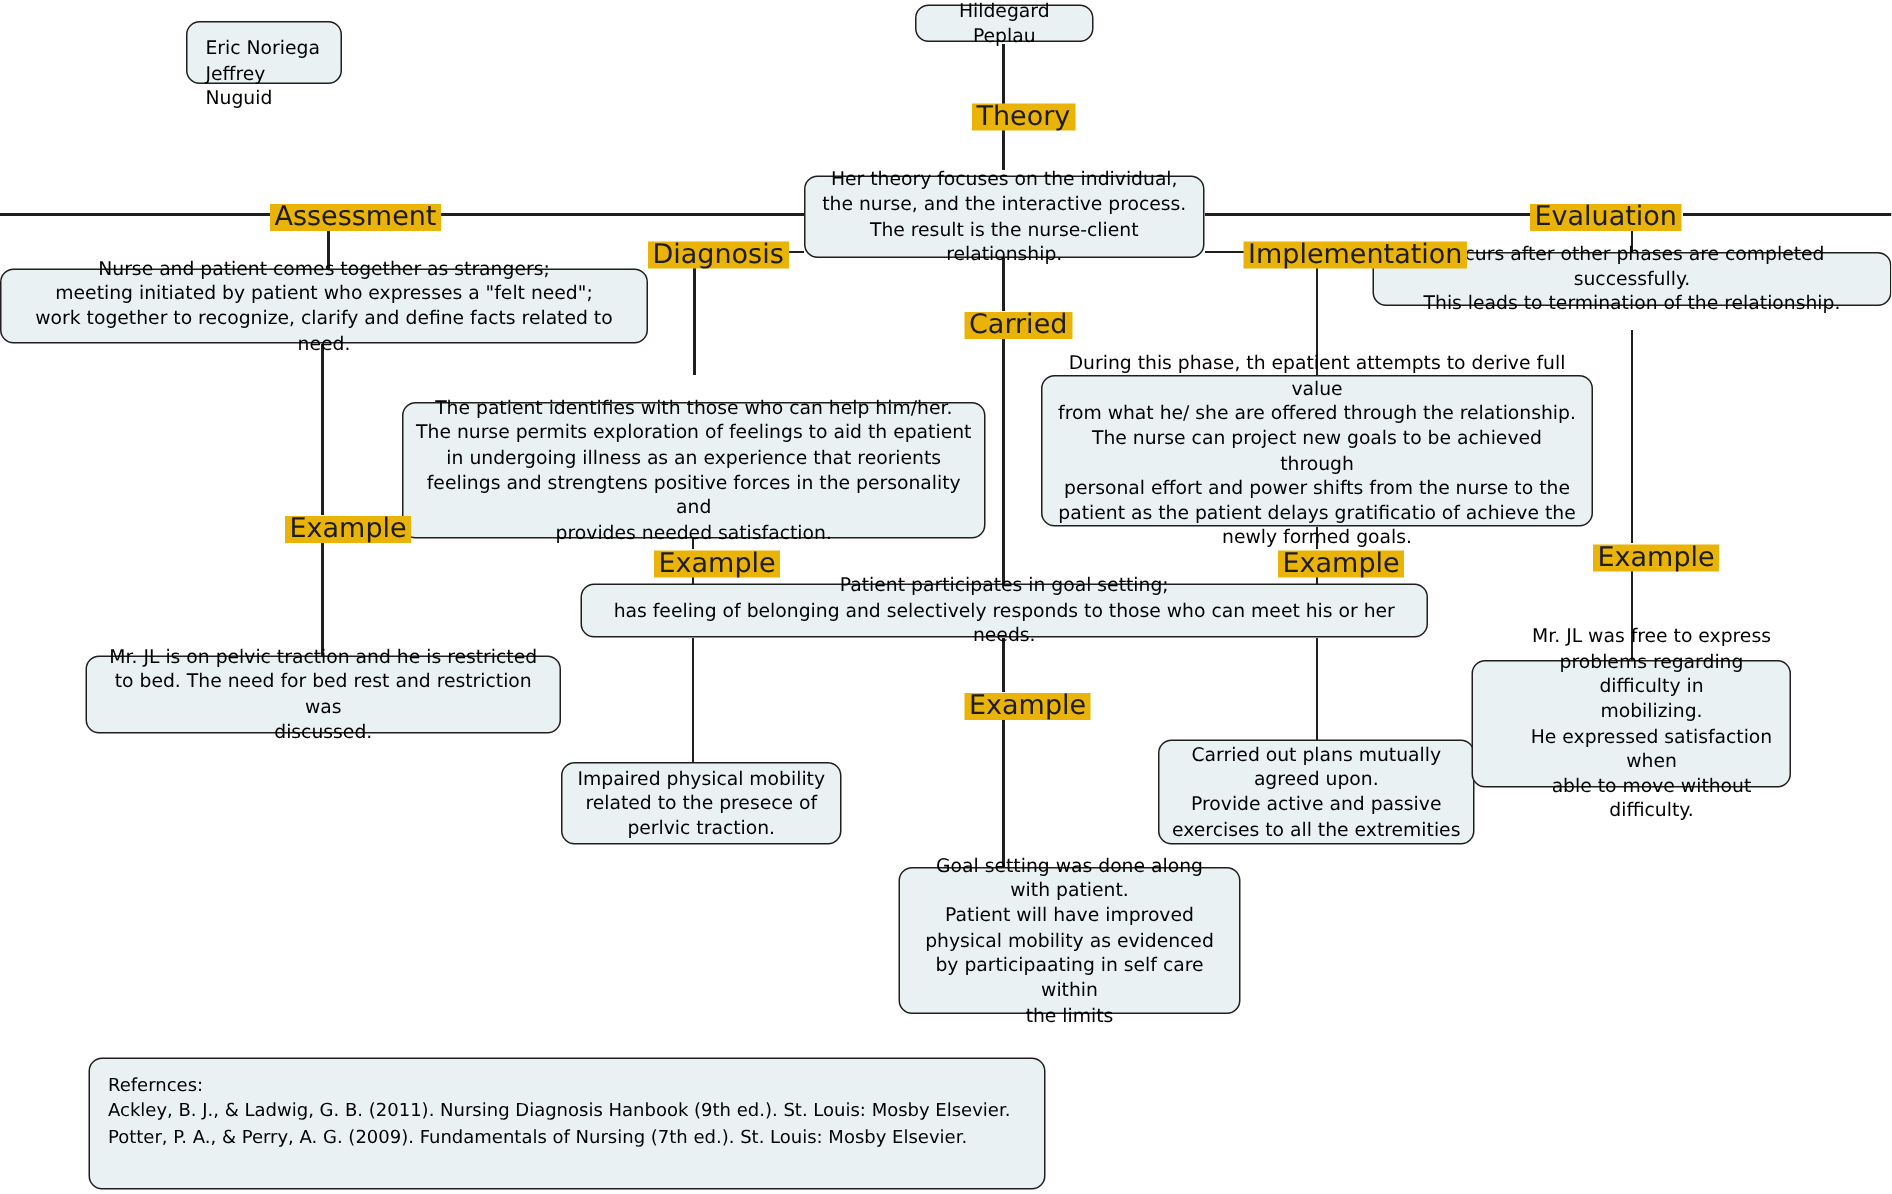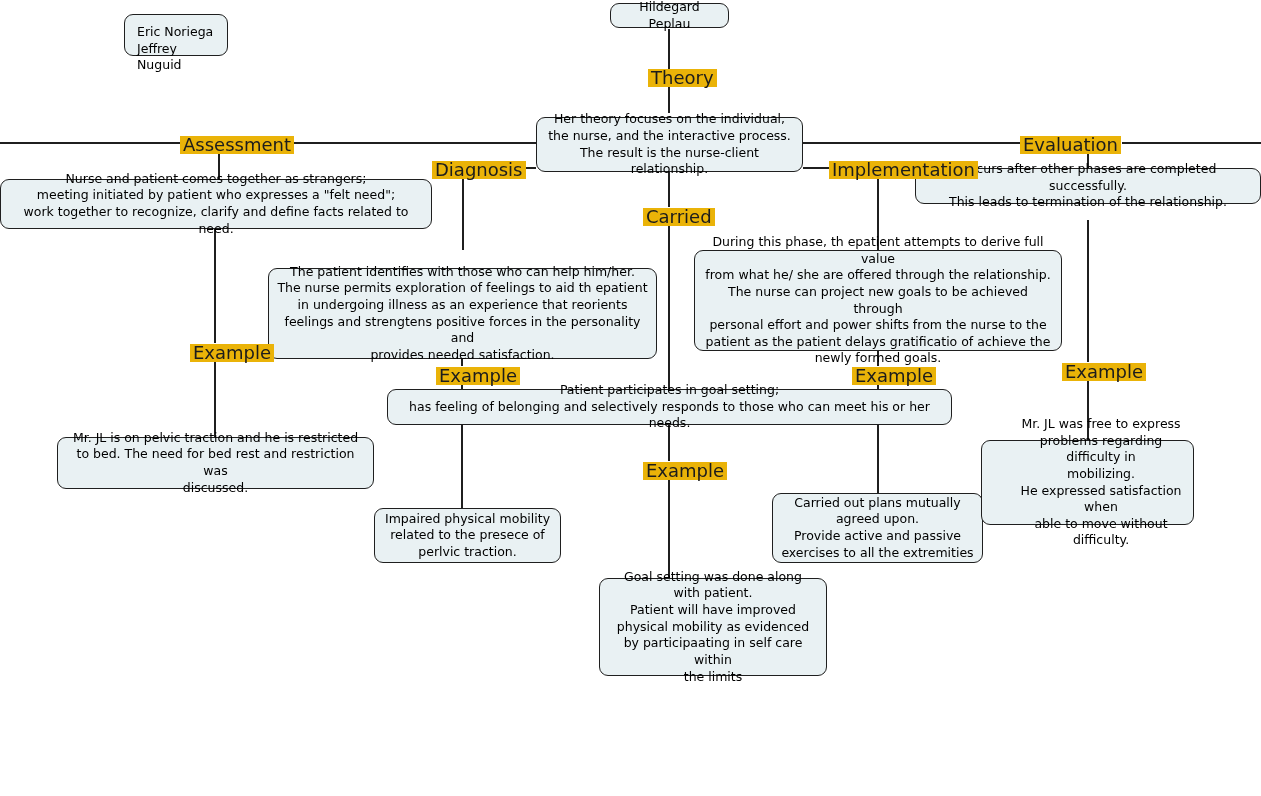--- a/index.html
+++ b/index.html
@@ -165,20 +165,23 @@
 agreed upon.
 Provide active and passive
 exercises to all the extremities</div>
 
   <div class="node" style="left:981px; top:440px; width:213px; height:85px;padding-left:35px;">Mr. JL was free to express
 problems regarding difficulty in
 mobilizing.
 He expressed satisfaction when
 able to move without difficulty.</div>
 
+  <div class="node left-align" style="left:59px; top:705px; width:638px; height:88px; font-size:12px; line-height:1.45;">Refernces:
+Ackley, B. J., &amp; Ladwig, G. B. (2011). Nursing Diagnosis Hanbook (9th ed.). St. Louis: Mosby Elsevier.
+Potter, P. A., &amp; Perry, A. G. (2009). Fundamentals of Nursing (7th ed.). St. Louis: Mosby Elsevier.</div>
 
   <div class="edge-label" style="left:648px; top:69px;">Theory</div>
 
   <div class="edge-label" style="left:180px; top:136px;">Assessment</div>
 
   <div class="edge-label" style="left:432px; top:161px;">Diagnosis</div>
 
   <div class="edge-label" style="left:643px; top:208px;">Carried</div>
 
   <div class="edge-label" style="left:829px; top:161px;">Implementation</div>

